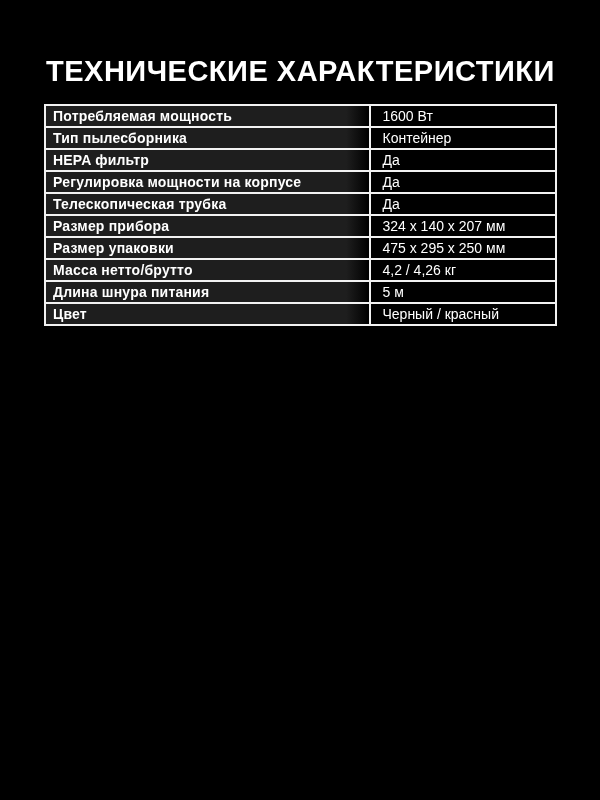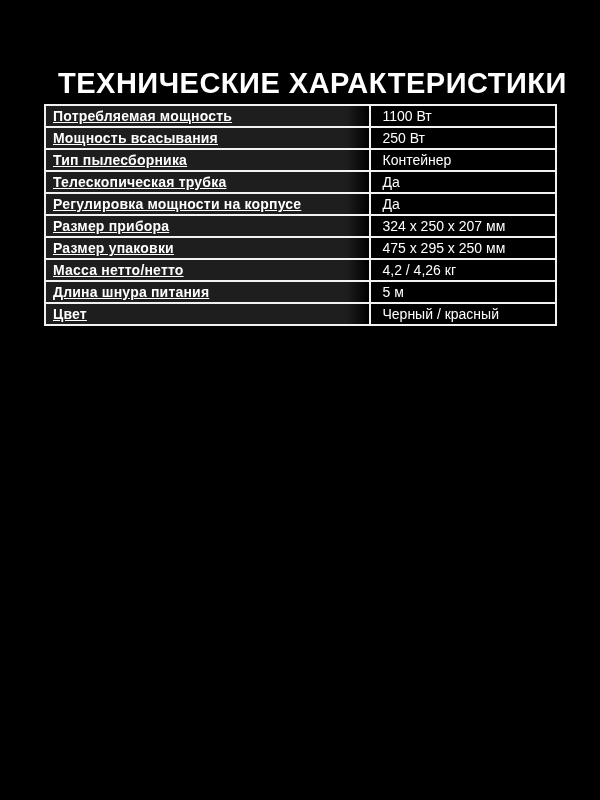--- a/index.html
+++ b/index.html
@@ -16,21 +16,21 @@
   .page {
     position: relative;
     width: 600px;
     height: 800px;
     background: #000000;
   }
   .page-title {
     position: absolute;
     left: 46px;
     top: 55px;
-    margin: 12px;
+    margin: 0;
     color: #ffffff;
     font-size: 29px;
     font-weight: bold;
     letter-spacing: 0.5px;
     white-space: nowrap;
   }
   .specs-table {
     position: absolute;
     left: 44px;
     top: 104px;
@@ -47,76 +47,75 @@
     padding: 2px 6px 2px 7px;
     vertical-align: middle;
     white-space: nowrap;
     overflow: hidden;
   }
   td.label-cell {
     width: 65%;
     font-weight: bold;
     letter-spacing: 0.2px;
     background: linear-gradient(to right, #1e1e1e 0%, #1e1e1e 93%, #000000 100%);
-    text-decoration: underline;
   }
   td.value-cell {
     width: 35%;
     font-weight: normal;
     background: #000000;
     padding-left: 11px;
   }
 </style>
 </head>
 <body>
 
 <div class="page">
   <h1 class="page-title">ТЕХНИЧЕСКИЕ ХАРАКТЕРИСТИКИ</h1>
 
   <table class="specs-table">
     <tbody>
   <tr>
     <td class="label-cell">Потребляемая мощность</td>
-    <td class="value-cell">1100 Вт</td>
+    <td class="value-cell">1600 Вт</td>
   </tr>
 
-  <tr>
-    <td class="label-cell">Мощность всасывания</td>
-    <td class="value-cell">250 Вт</td>
-  </tr>
 
   <tr>
     <td class="label-cell">Тип пылесборника</td>
     <td class="value-cell">Контейнер</td>
   </tr>
 
 
-
   <tr>
-    <td class="label-cell">Телескопическая трубка</td>
+    <td class="label-cell">HEPA фильтр</td>
     <td class="value-cell">Да</td>
   </tr>
 
   <tr>
     <td class="label-cell">Регулировка мощности на корпусе</td>
     <td class="value-cell">Да</td>
   </tr>
 
   <tr>
+    <td class="label-cell">Телескопическая трубка</td>
+    <td class="value-cell">Да</td>
+  </tr>
+
+  <tr>
     <td class="label-cell">Размер прибора</td>
-    <td class="value-cell">324 x 250 x 207 мм</td>
+    <td class="value-cell">324 x 140 x 207 мм</td>
   </tr>
 
   <tr>
     <td class="label-cell">Размер упаковки</td>
     <td class="value-cell">475 x 295 x 250 мм</td>
   </tr>
 
   <tr>
-    <td class="label-cell">Масса нетто/нетто</td>
+    <td class="label-cell">Масса нетто/брутто</td>
     <td class="value-cell">4,2 / 4,26 кг</td>
   </tr>
 
 
   <tr>
     <td class="label-cell">Длина шнура питания</td>
     <td class="value-cell">5 м</td>
   </tr>
 
   <tr>

